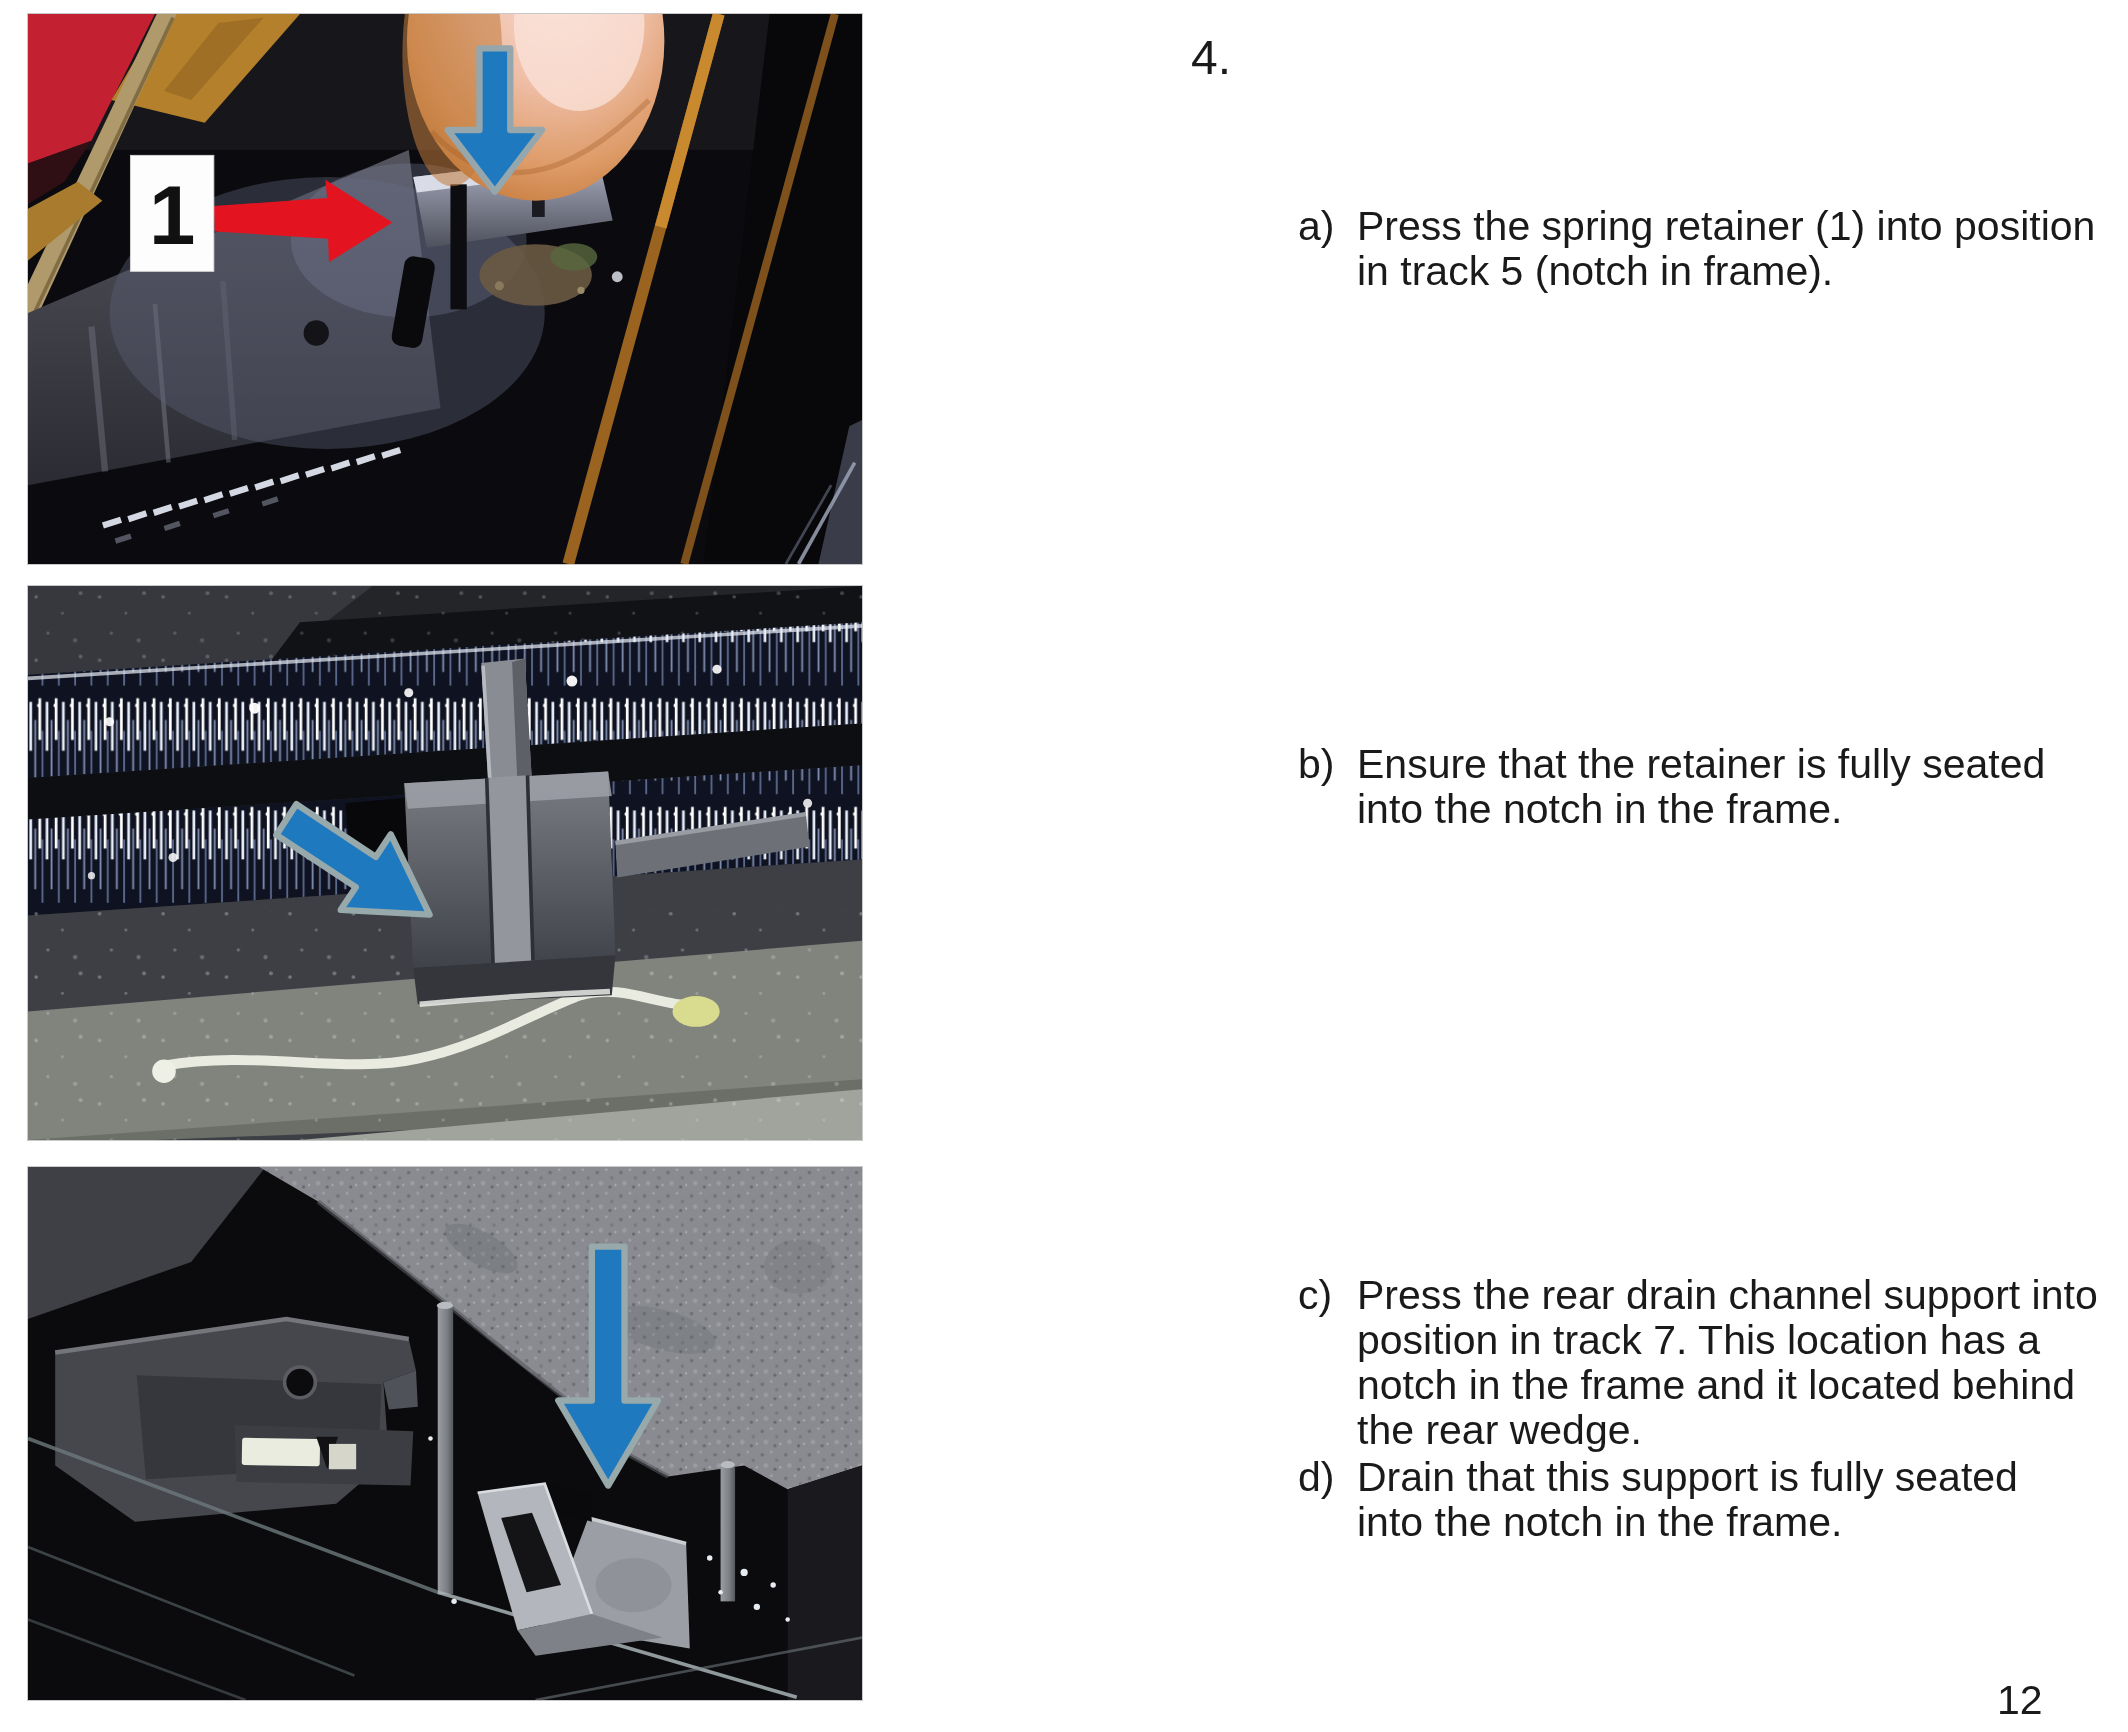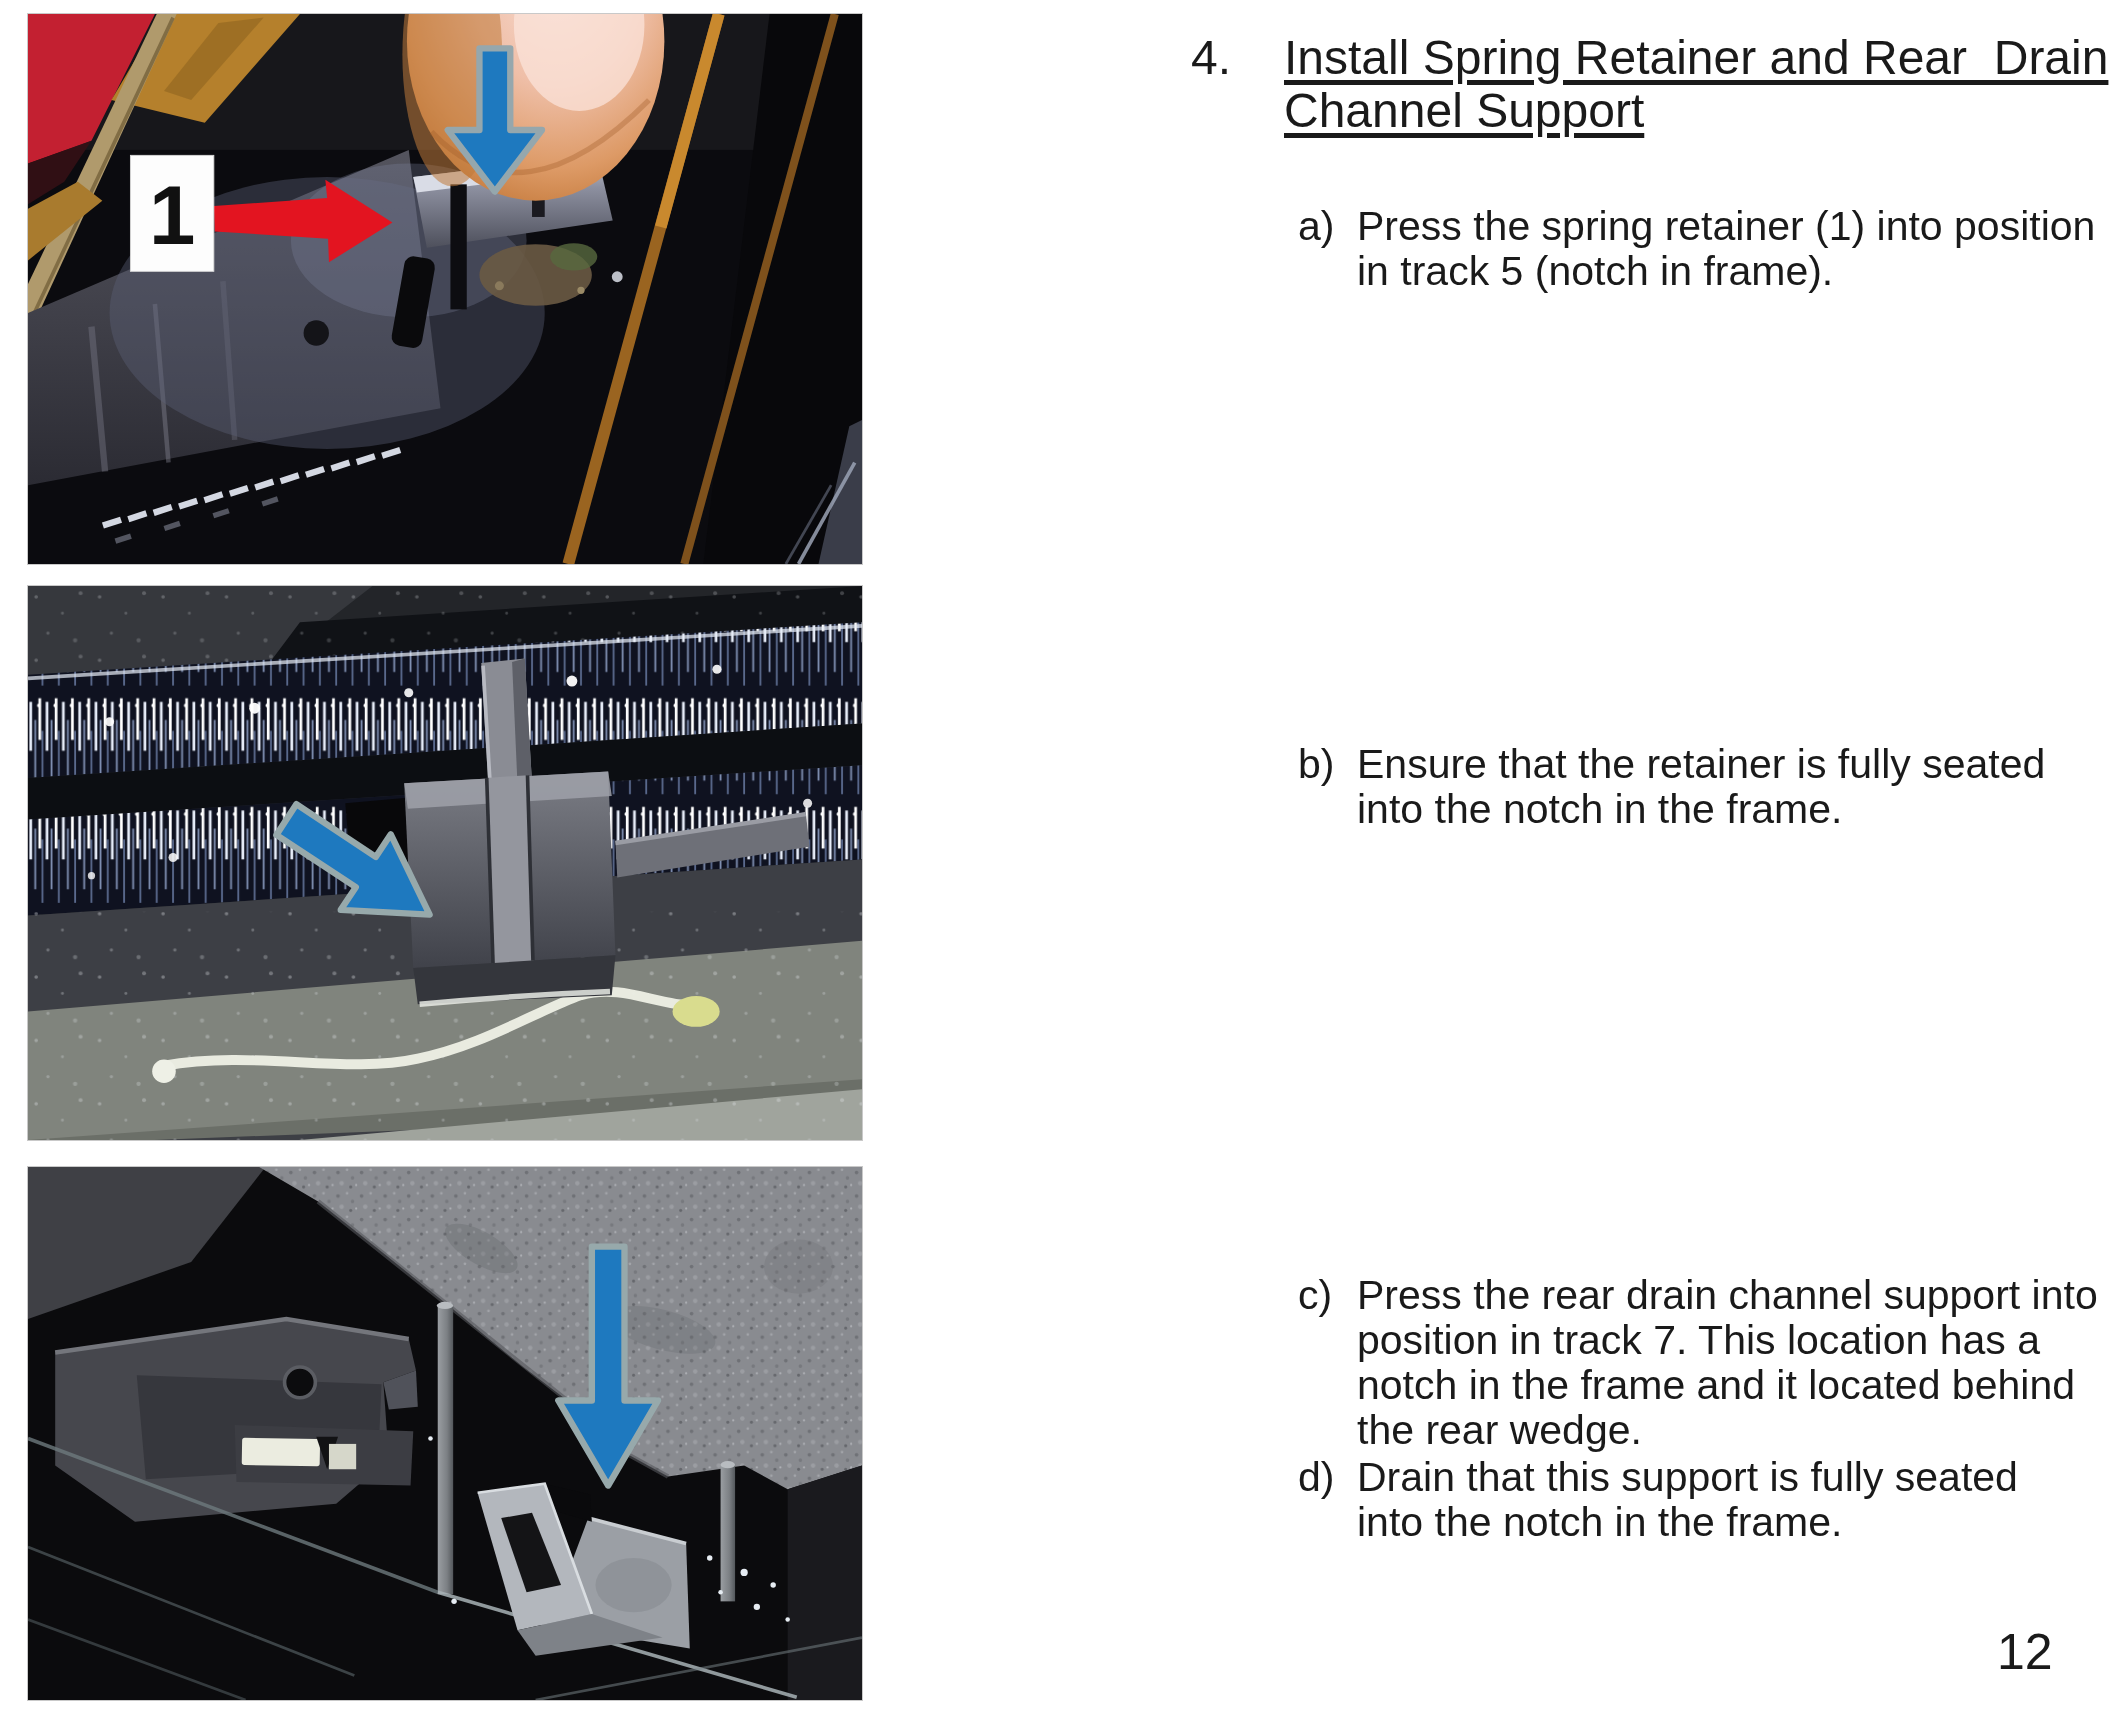--- a/index.html
+++ b/index.html
@@ -42,22 +42,22 @@
     display:flex;align-items:flex-start;
     font-size:41px;line-height:45px;
   }
   .step-item .item-label{width:59px;flex:0 0 59px;}
   .step-item .item-text{white-space:pre-wrap;}
   #item-a{top:204px;}
   #item-b{top:742px;}
   #item-c{top:1273px;}
   #item-d{top:1455px;}
   .page-number{
-    position:absolute;left:1997px;top:1624px;
-    font-size:50px;line-height:56px;
+    position:absolute;left:1997px;top:1672px;
+    font-size:41px;line-height:56px;
   }
 </style>
 </head>
 <body>
 
 <div id="page">
 
   <div class="photo" id="photo1">
     <svg viewBox="0 0 920 607" preserveAspectRatio="none">
       <defs>
@@ -300,22 +300,20 @@
         <circle cx="470" cy="480" r="3"></circle>
           <circle cx="444" cy="300" r="2.5"></circle>
       </g>
 
       <path d="M622 88 L658 88 L658 258 L695 258 L640 352 L585 258 L622 258 Z" fill="#1e79bf" stroke="#97a9ab" stroke-width="7" stroke-linejoin="round"></path>
     </svg>
   </div>
 
   <div class="heading-row">
     <div class="step-number">4.</div>
-    <div class="step-heading">Install Spring Retainer and Rear  Drain
-Channel Support</div>
   </div>
 
   <div class="step-item" id="item-a">
     <div class="item-label">a)</div>
     <div class="item-text">Press the spring retainer (1) into position
 in track 5 (notch in frame).</div>
   </div>
 
   <div class="step-item" id="item-b">
     <div class="item-label">b)</div>

